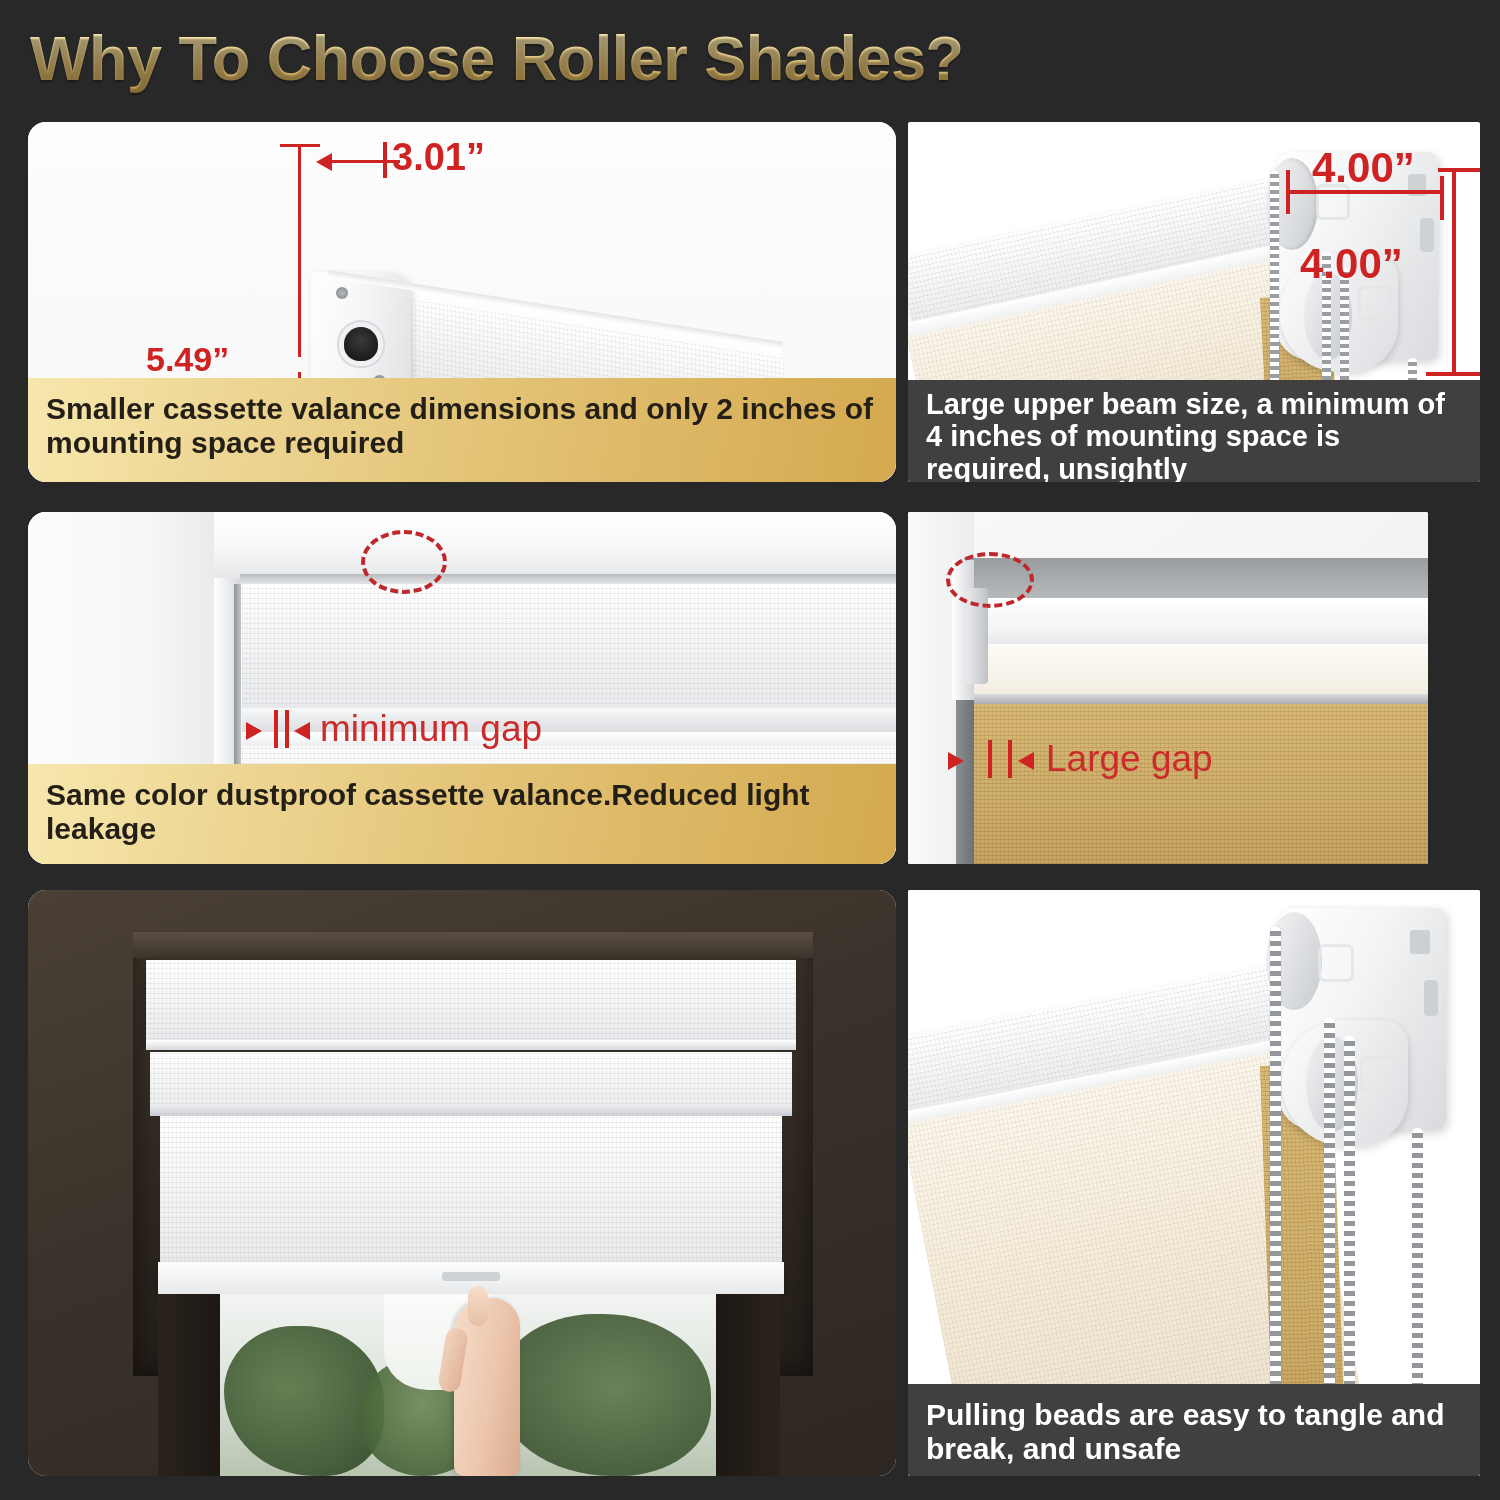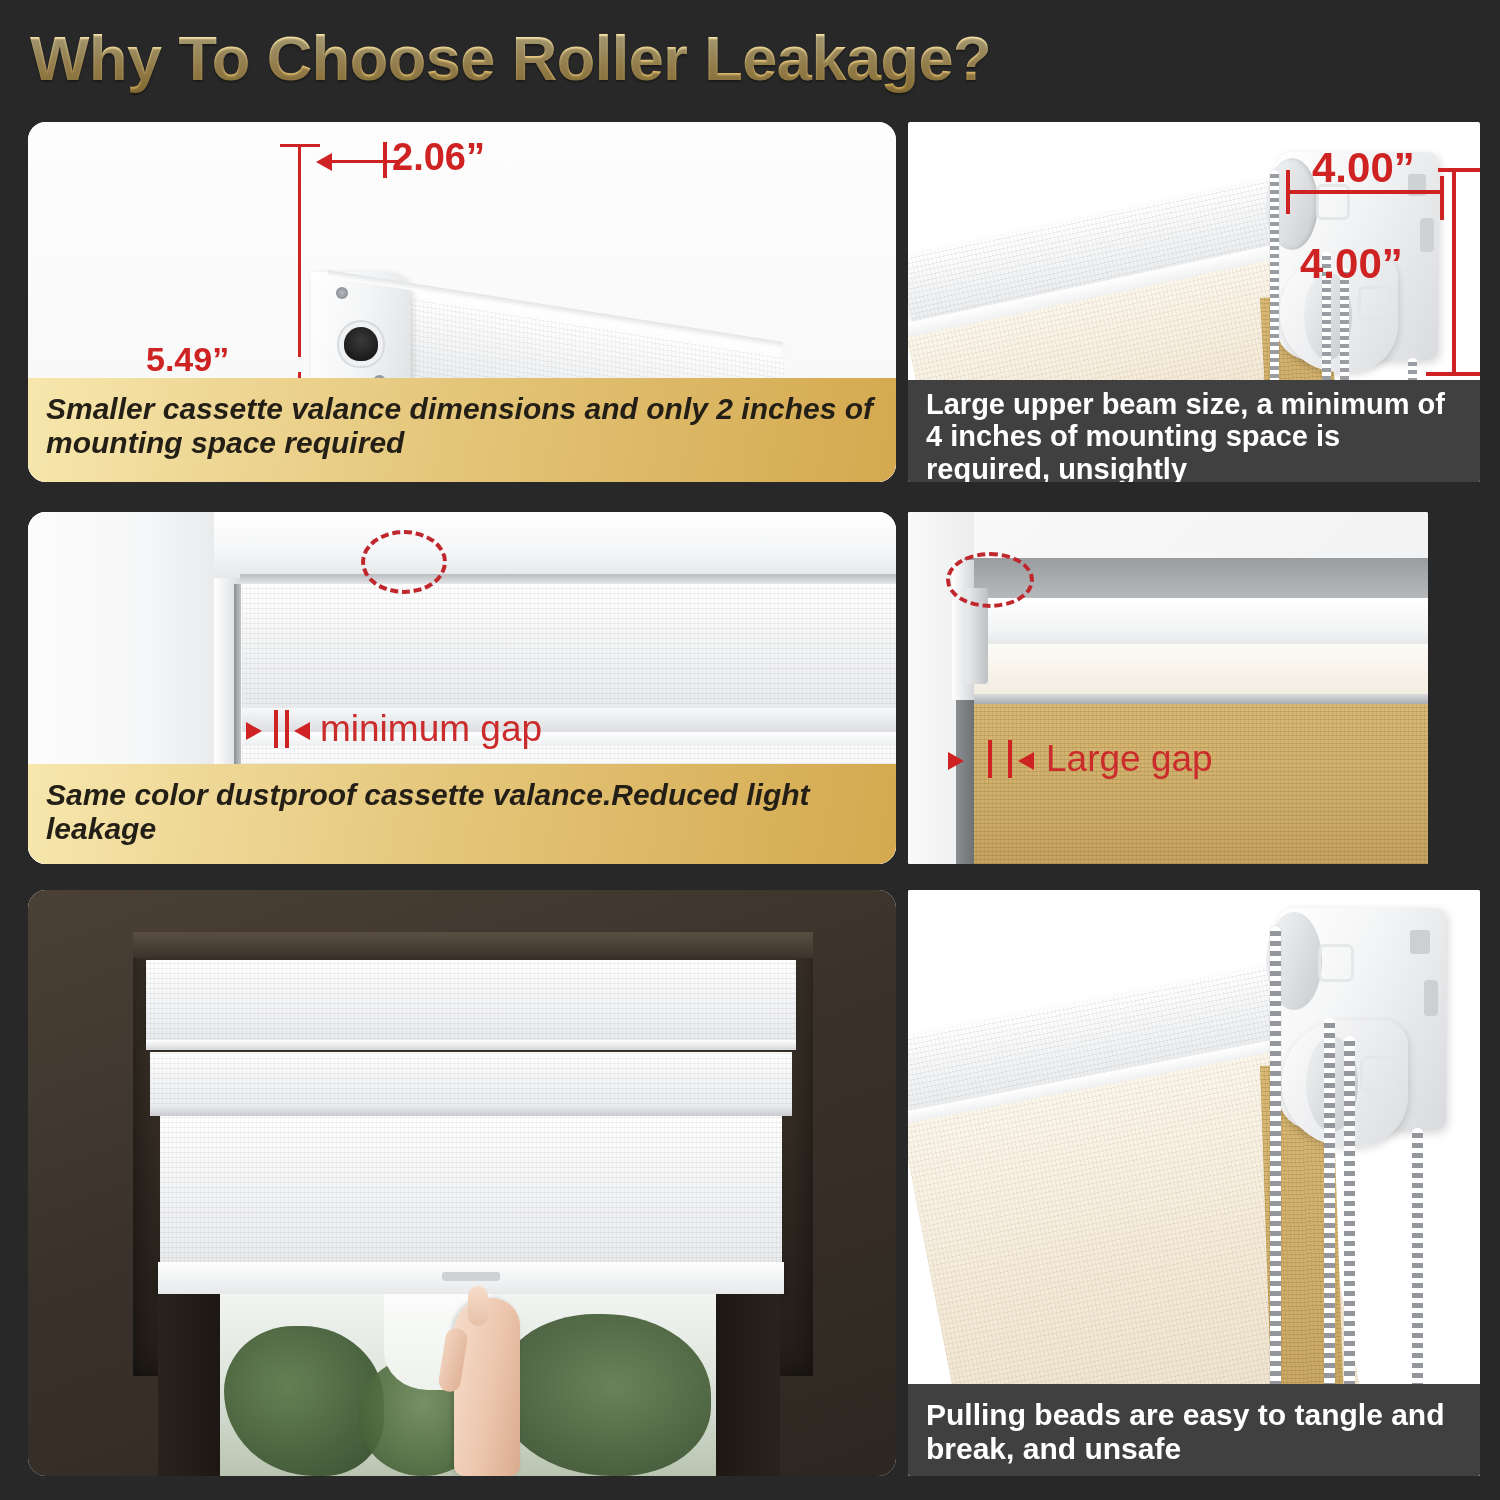--- a/index.html
+++ b/index.html
@@ -38,21 +38,21 @@
   
   .caption {
     position:absolute; left:0; right:0; bottom:0;
     padding:14px 18px 16px 18px;
     font-size:30px; font-weight:bold; line-height:1.12;
     z-index:40;
   }
   .caption.gold {
     background:linear-gradient(100deg,#f7e7ad 0%,#eed795 22%,#e2c274 55%,#d4a94f 100%);
     color:#231f16;
-    border-bottom-left-radius:18px; border-bottom-right-radius:18px;font-style:italic;
+    border-bottom-left-radius:18px; border-bottom-right-radius:18px;
   }
   .caption.gray {
     background:#404040;
     color:#ffffff;
   }
 
   
   .fabric-white {
     background:
       repeating-linear-gradient(90deg, rgba(0,0,0,.035) 0 1px, rgba(255,255,255,0) 1px 4px),
@@ -94,21 +94,21 @@
     position:absolute; width:0; height:0; z-index:30;
     border-top:9px solid transparent; border-bottom:9px solid transparent;
   }
   .arrow-r { border-left:16px solid #cf2222; }
   .arrow-l { border-right:16px solid #cf2222; }
   .tick { position:absolute; background:#cf2222; width:4px; z-index:30; }
 </style>
 </head>
 <body>
 
-<div class="title">Why To Choose Roller Leakage?</div>
+<div class="title">Why To Choose Roller Shades?</div>
 
 <div class="panel good" style="left:28px; top:122px; width:868px; height:360px;">
   <div class="photo" style="background:linear-gradient(180deg,#fdfdfd 0%,#f7f7f8 100%);">
 
     <div style="position:absolute;left:287px;top:152px;width:470px;height:120px;
          transform:skewY(9deg); transform-origin:left top;
          background:linear-gradient(180deg,#ffffff 0%,#f2f3f4 40%,#dfe1e3 100%);
          box-shadow:inset 0 -3px 6px rgba(0,0,0,.07);"></div>
     <div class="fabric-white" style="position:absolute;left:287px;top:162px;width:470px;height:96px;opacity:.85;
          transform:skewY(9deg); transform-origin:left top;"></div>
@@ -135,21 +135,21 @@
          background:radial-gradient(circle at 45% 35%,#ffffff,#c9ccd0);
          box-shadow:inset 0 0 0 3px #e8eaec;"></div>
 
     <div style="position:absolute;left:300px;top:148px;width:455px;height:7px;
          transform:skewY(9deg); transform-origin:left top;
          background:linear-gradient(180deg,#e2e4e6,#ffffff);"></div>
 
     <div class="dim-line" style="left:296px; top:38px; width:76px; height:3px;"></div>
     <div class="arrow-l" style="left:288px; top:31px;"></div>
     <div class="tick" style="left:355px; top:20px; height:36px;"></div>
-    <div class="dim-label" style="left:364px; top:14px; font-size:38px;">2.06”</div>
+    <div class="dim-label" style="left:364px; top:14px; font-size:38px;">3.01”</div>
 
     <div class="dim-line" style="left:270px; top:22px; width:3px; height:213px;"></div>
     <div class="dim-line" style="left:270px; top:258px; width:3px; height:-0px;"></div>
     <div class="dim-line" style="left:270px; top:250px; width:3px; height:70px;"></div>
     <div class="dim-line" style="left:252px; top:22px; width:40px; height:3px;"></div>
     <div class="dim-line" style="left:252px; top:318px; width:40px; height:3px;"></div>
     <div class="dim-label" style="left:118px; top:218px; font-size:34px;">5.49”</div>
   </div>
 
   <div class="caption gold" style="height:104px;">Smaller cassette valance dimensions and only 2 inches of mounting space required</div>

